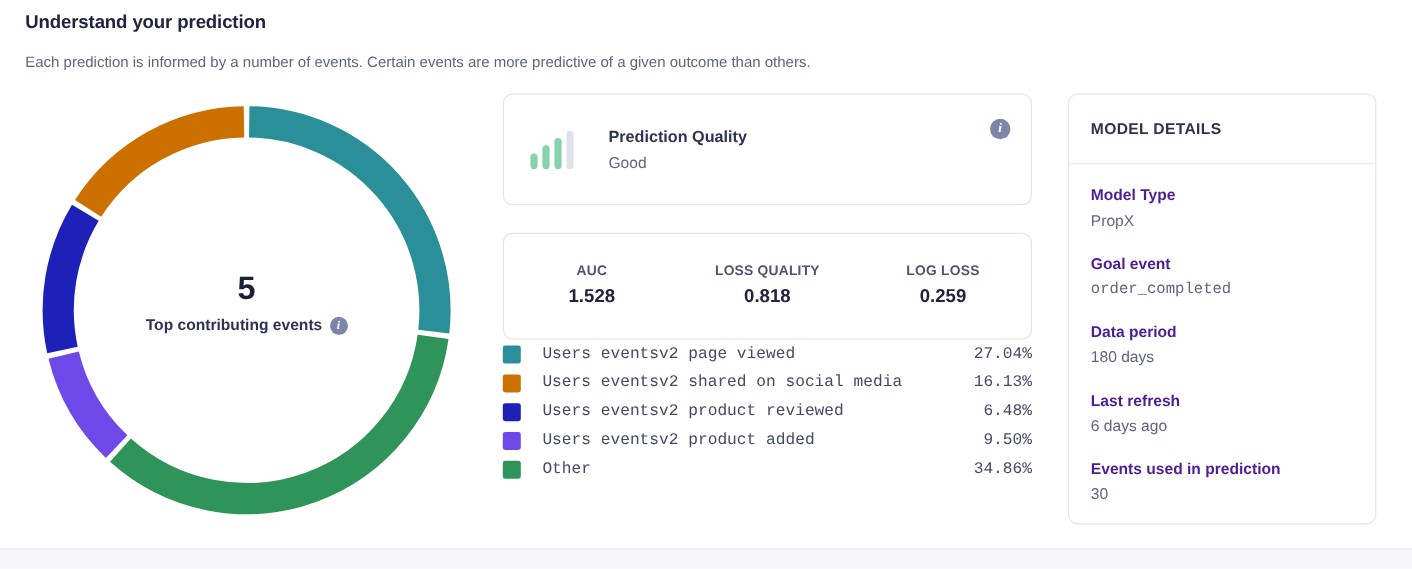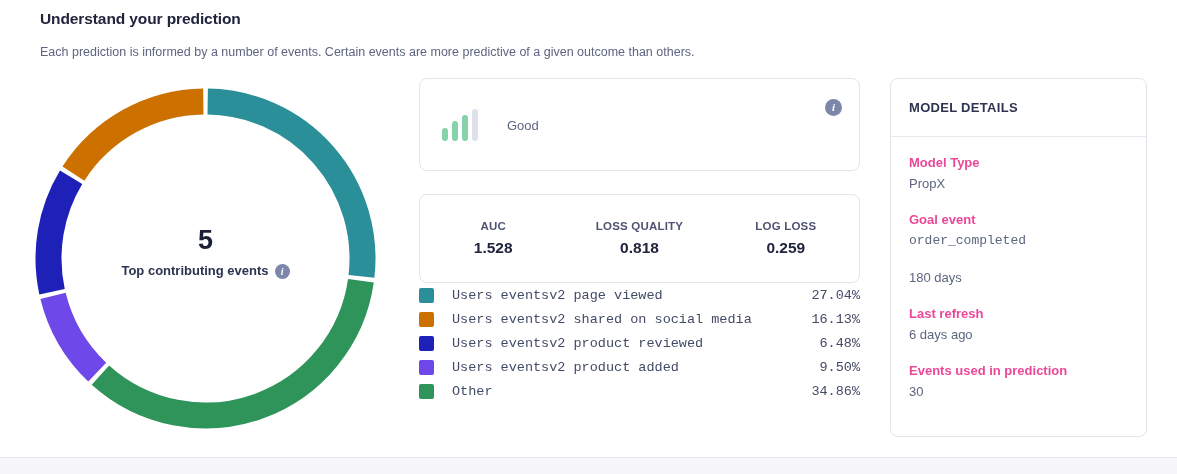--- a/index.html
+++ b/index.html
@@ -12,21 +12,21 @@
     background: #ffffff;
     font-family: "Liberation Sans", sans-serif;
     color: #2b2f45;
     overflow: hidden;
     position: relative;
   }
 
   
   .page-header {
     position: absolute;
-    left: 40px;
+    left: 21px;
     top: 8px;
     width: 1100px;
   }
   .page-title {
     font-size: 15.5px;
     font-weight: bold;
     color: #20243c;
     letter-spacing: -0.1px;
     margin: 0;
     line-height: 22px;
@@ -248,21 +248,21 @@
     font-size: 13px;
     font-weight: bold;
     letter-spacing: 0.3px;
     color: #2e3350;
   }
   .details-body { padding: 16px 18px 0 18px; }
   .detail-item { margin-bottom: 16px; }
   .detail-label {
     font-size: 13px;
     font-weight: bold;
-    color: #ec4899;
+    color: #4c1d95;
     line-height: 20px;
   }
   .detail-value {
     font-size: 13px;
     color: #5d6580;
     line-height: 20px;
     padding-top: 1px;
   }
   .detail-value.mono {
     font-family: "Liberation Mono", "DejaVu Sans Mono", monospace;
@@ -321,20 +321,21 @@
   <div class="mid-col">
 
     <div class="card quality-card">
       <span class="bars-icon">
         <i></i>
           <i></i>
           <i></i>
           <i></i>
       </span>
       <div class="quality-text">
+        <div class="quality-title">Prediction Quality</div>
         <div class="quality-value">Good</div>
       </div>
       <span class="info-icon lg quality-info">i</span>
     </div>
 
     <div class="card metrics-card">
       <div class="metric">
         <div class="metric-label">AUC</div>
         <div class="metric-value">1.528</div>
       </div>
@@ -384,20 +385,21 @@
     <div class="details-body" id="details-body">
         <div class="detail-item">
           <div class="detail-label">Model Type</div>
           <div class="detail-value">PropX</div>
         </div>
         <div class="detail-item">
           <div class="detail-label">Goal event</div>
           <div class="detail-value mono">order_completed</div>
         </div>
         <div class="detail-item">
+          <div class="detail-label">Data period</div>
           <div class="detail-value">180 days</div>
         </div>
         <div class="detail-item">
           <div class="detail-label">Last refresh</div>
           <div class="detail-value">6 days ago</div>
         </div>
         <div class="detail-item">
           <div class="detail-label">Events used in prediction</div>
           <div class="detail-value">30</div>
         </div>

